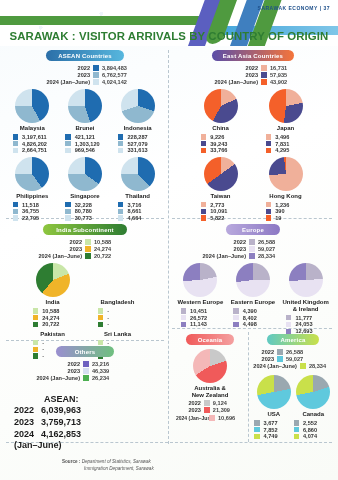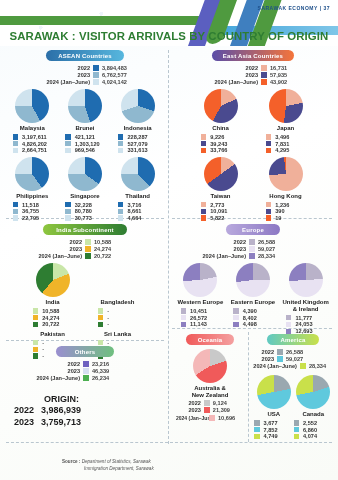--- a/index.html
+++ b/index.html
@@ -507,33 +507,38 @@
       </div>
       <div class="sumrow">
         <span class="yr">2024 (Jan–June)</span>
         <span class="sw" style="background:#4caf50"></span>
         <span class="vl">26,234</span>
       </div>
     </div>
   </div>
 
   <div class="total" style="left:14px; top:348px;">
-    <div style="margin-left:30px;">ORIGIN:</div>
+    <div style="margin-left:30px;">ASEAN:</div>
     <table>
       <tbody>
           <tr>
         <td class="y">2022</td>
-        <td>3,986,939</td>
+        <td>6,039,963</td>
       </tr>
       <tr>
         <td class="y">2023</td>
         <td>3,759,713</td>
       </tr>
+      <tr>
+        <td class="y">2024</td>
+        <td>4,162,853</td>
+      </tr>
     </tbody>
       </table>
+    <div>(Jan–June)</div>
   </div>
 
   <div class="panel" style="left:174px; top:288px; width:72px;">
     <div class="pill pill-oceania">Oceania</div>
 
     <div class="col" style="margin-top:3px;">
       <div class="pie" style="background: conic-gradient(rgb(201, 201, 201) 0deg, rgb(201, 201, 201) 72deg, rgb(240, 90, 90) 72deg, rgb(240, 90, 90) 237.6deg, rgb(244, 184, 184) 237.6deg, rgb(244, 184, 184) 360deg);"></div>
       <div class="cname" style="white-space:pre-line">Australia &amp;
 New Zealand</div>
     </div>

